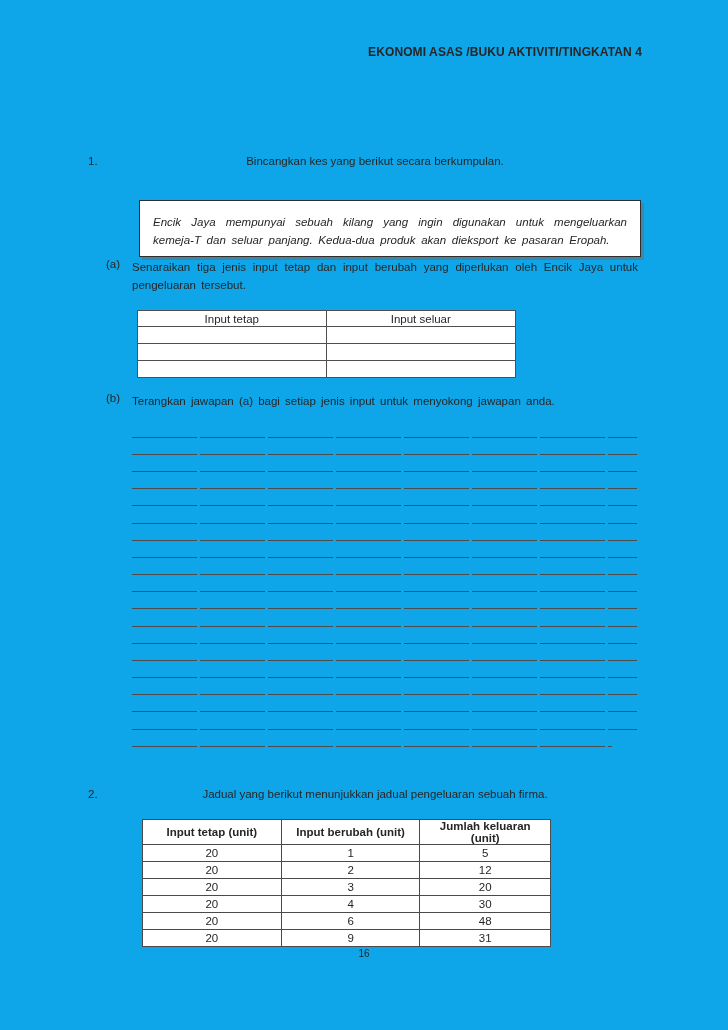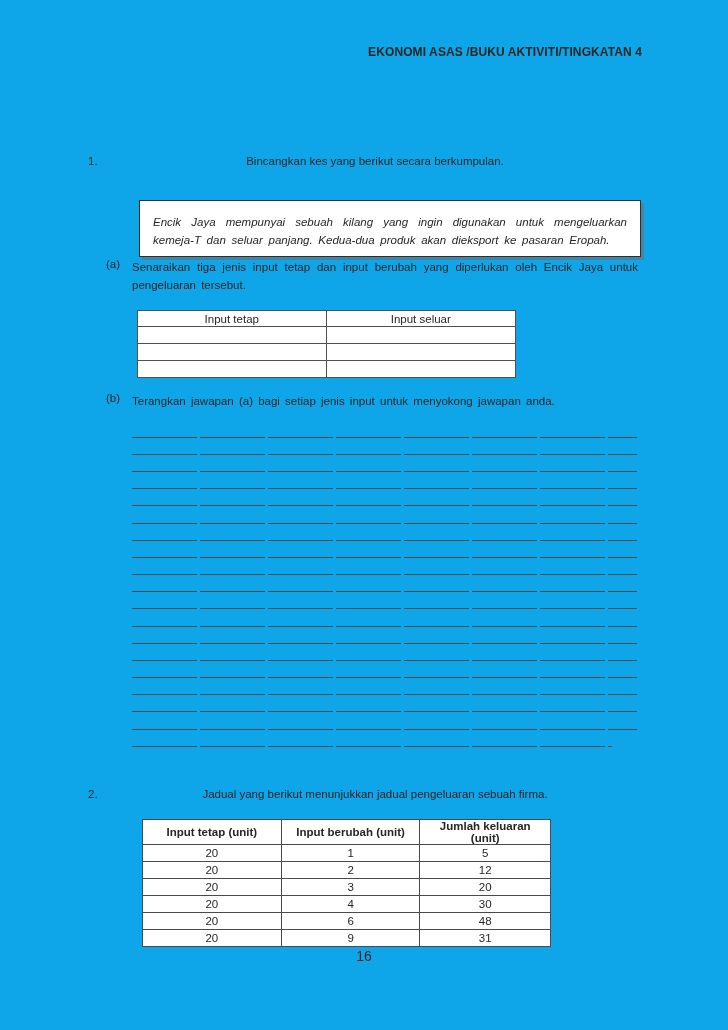--- a/index.html
+++ b/index.html
@@ -80,21 +80,21 @@
   }
   .table-2 th, .table-2 td {
     border:1px solid #4a4a4a;
     padding:0 4px; text-align:center; font-size:11.5px;
   }
   .table-2 th { height:17px; font-weight:bold; }
   .table-2 td { height:16px; font-weight:normal; }
   .table-2 col.c1 { width:34%; } .table-2 col.c2 { width:34%; } .table-2 col.c3 { width:32%; }
   .page-number {
     position:absolute; top:948px; left:0; width:100%;
-    text-align:center; font-size:14px;
+    text-align:center; font-size:10px;
   }
 </style>
 </head>
 <body>
 
 <div class="page">
 
   <div class="doc-header">EKONOMI ASAS /BUKU AKTIVITI/TINGKATAN 4</div>
 
 

